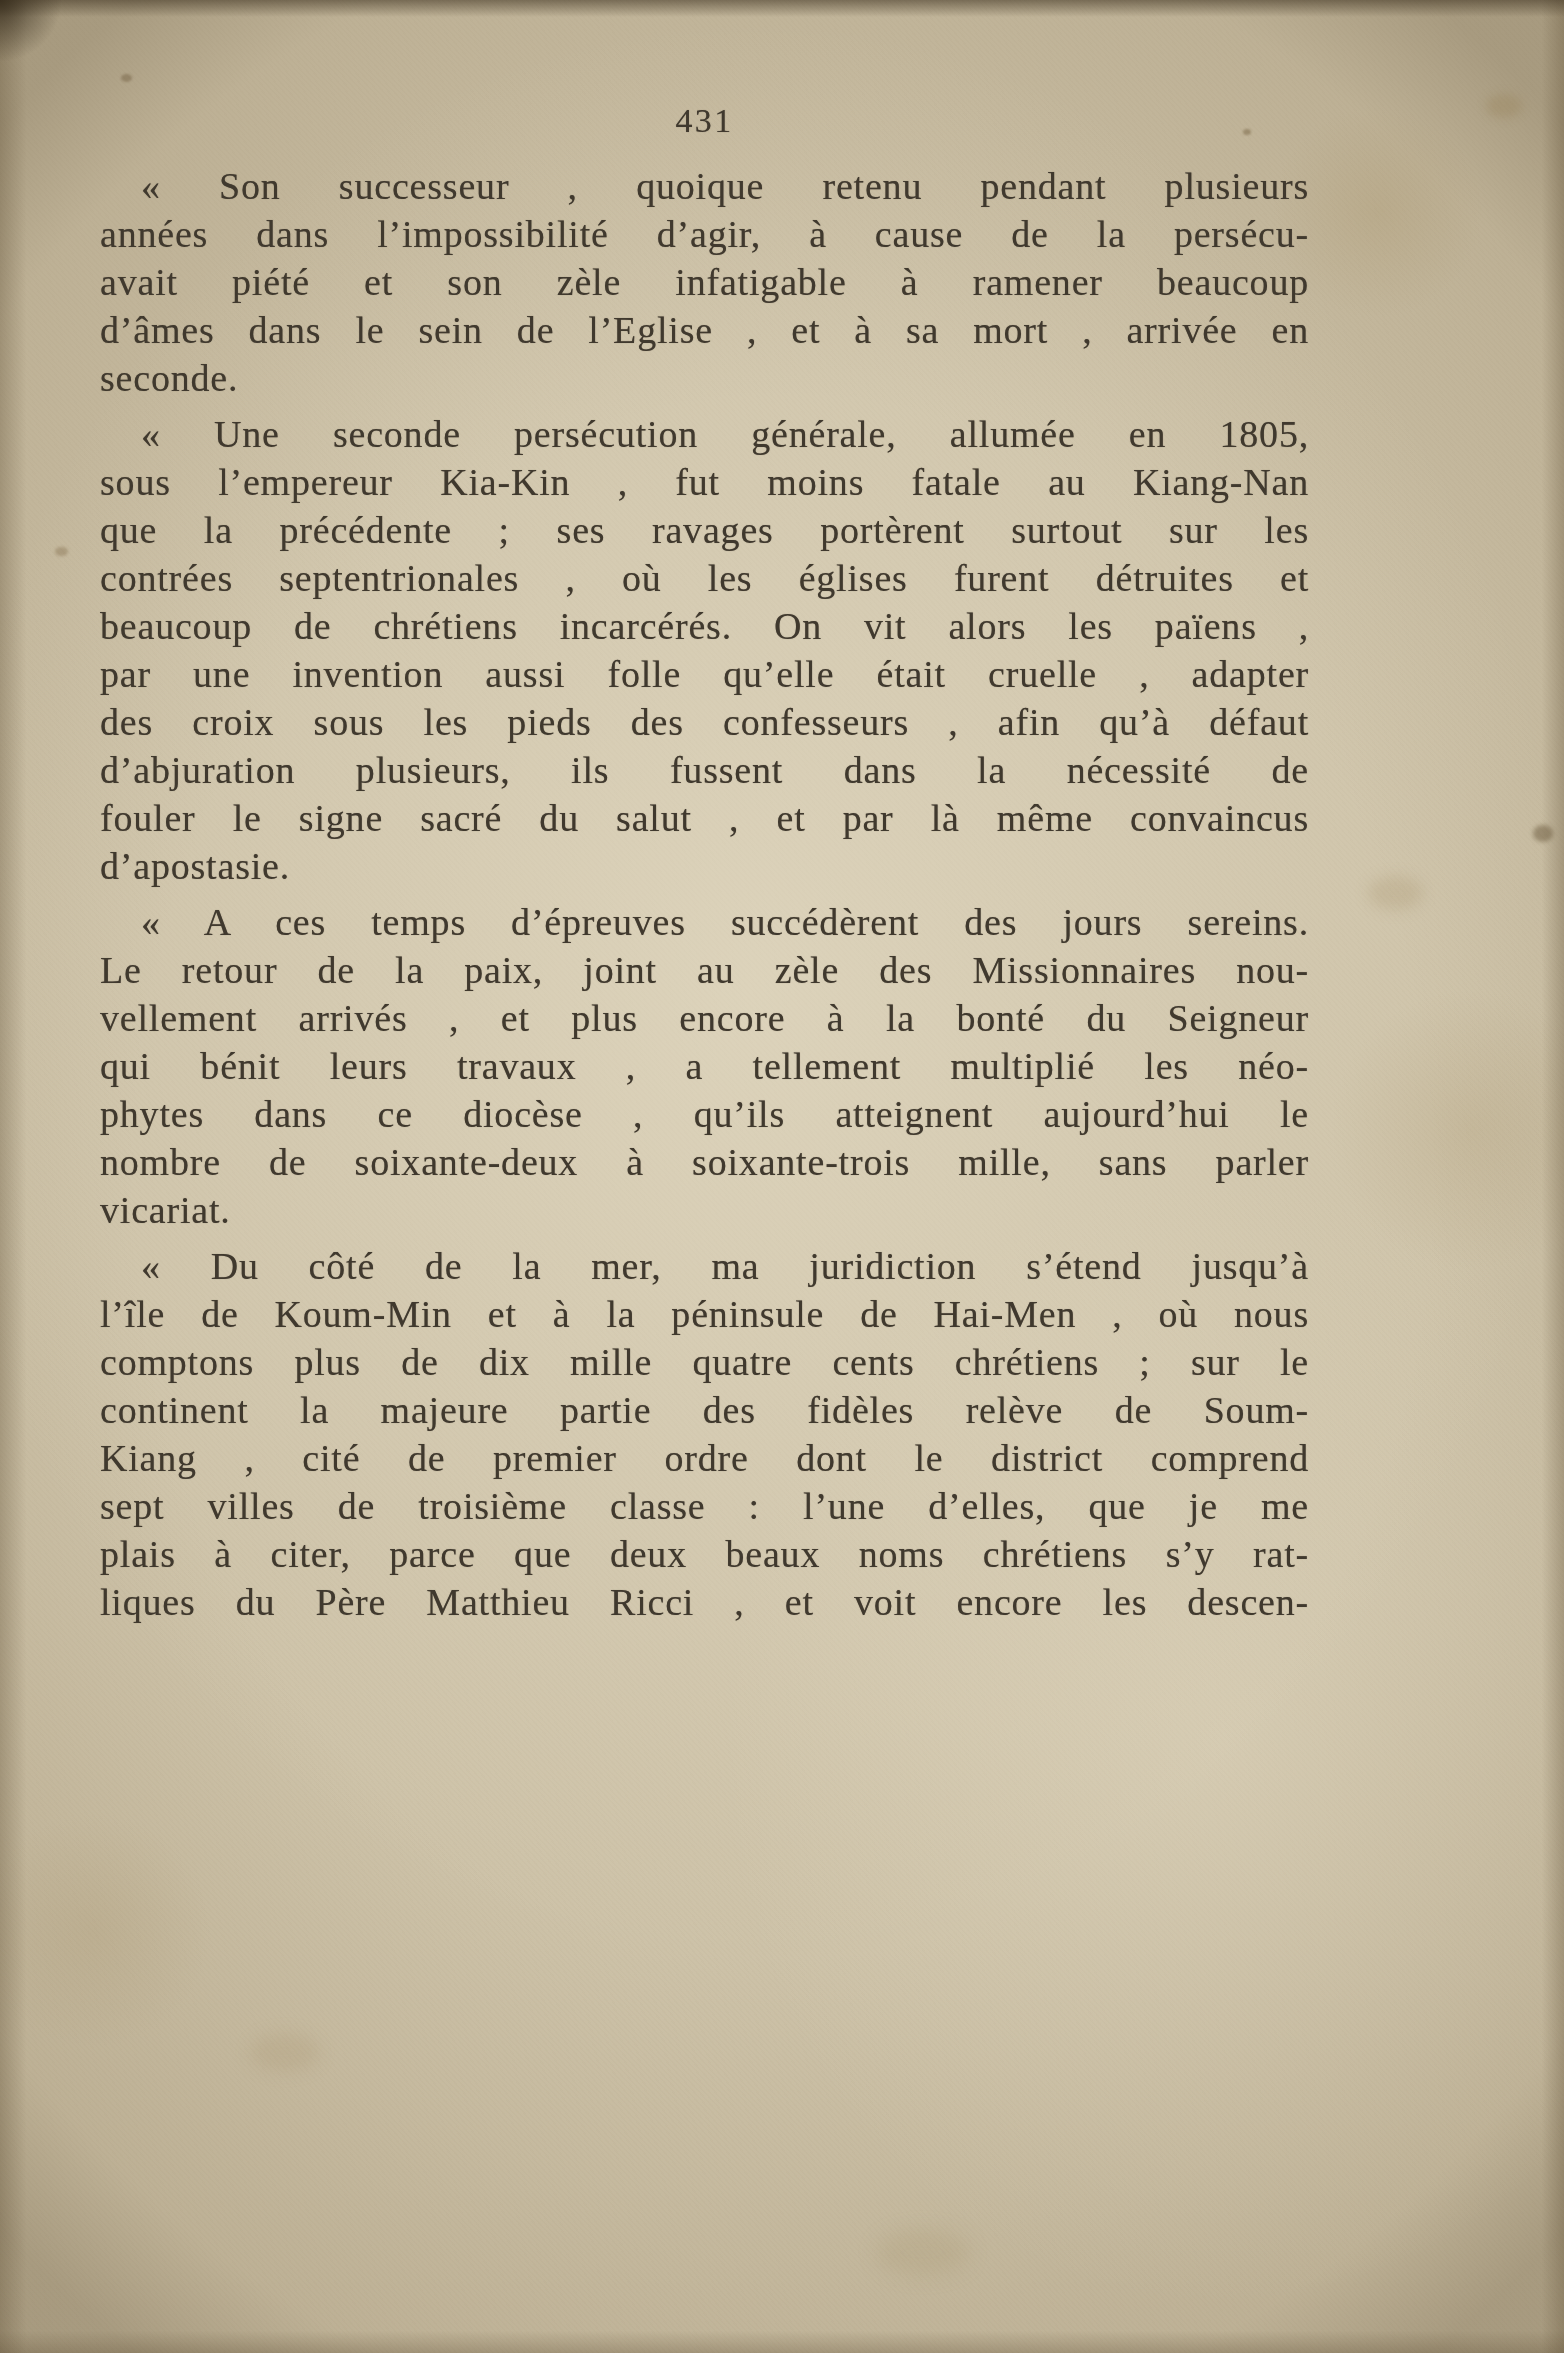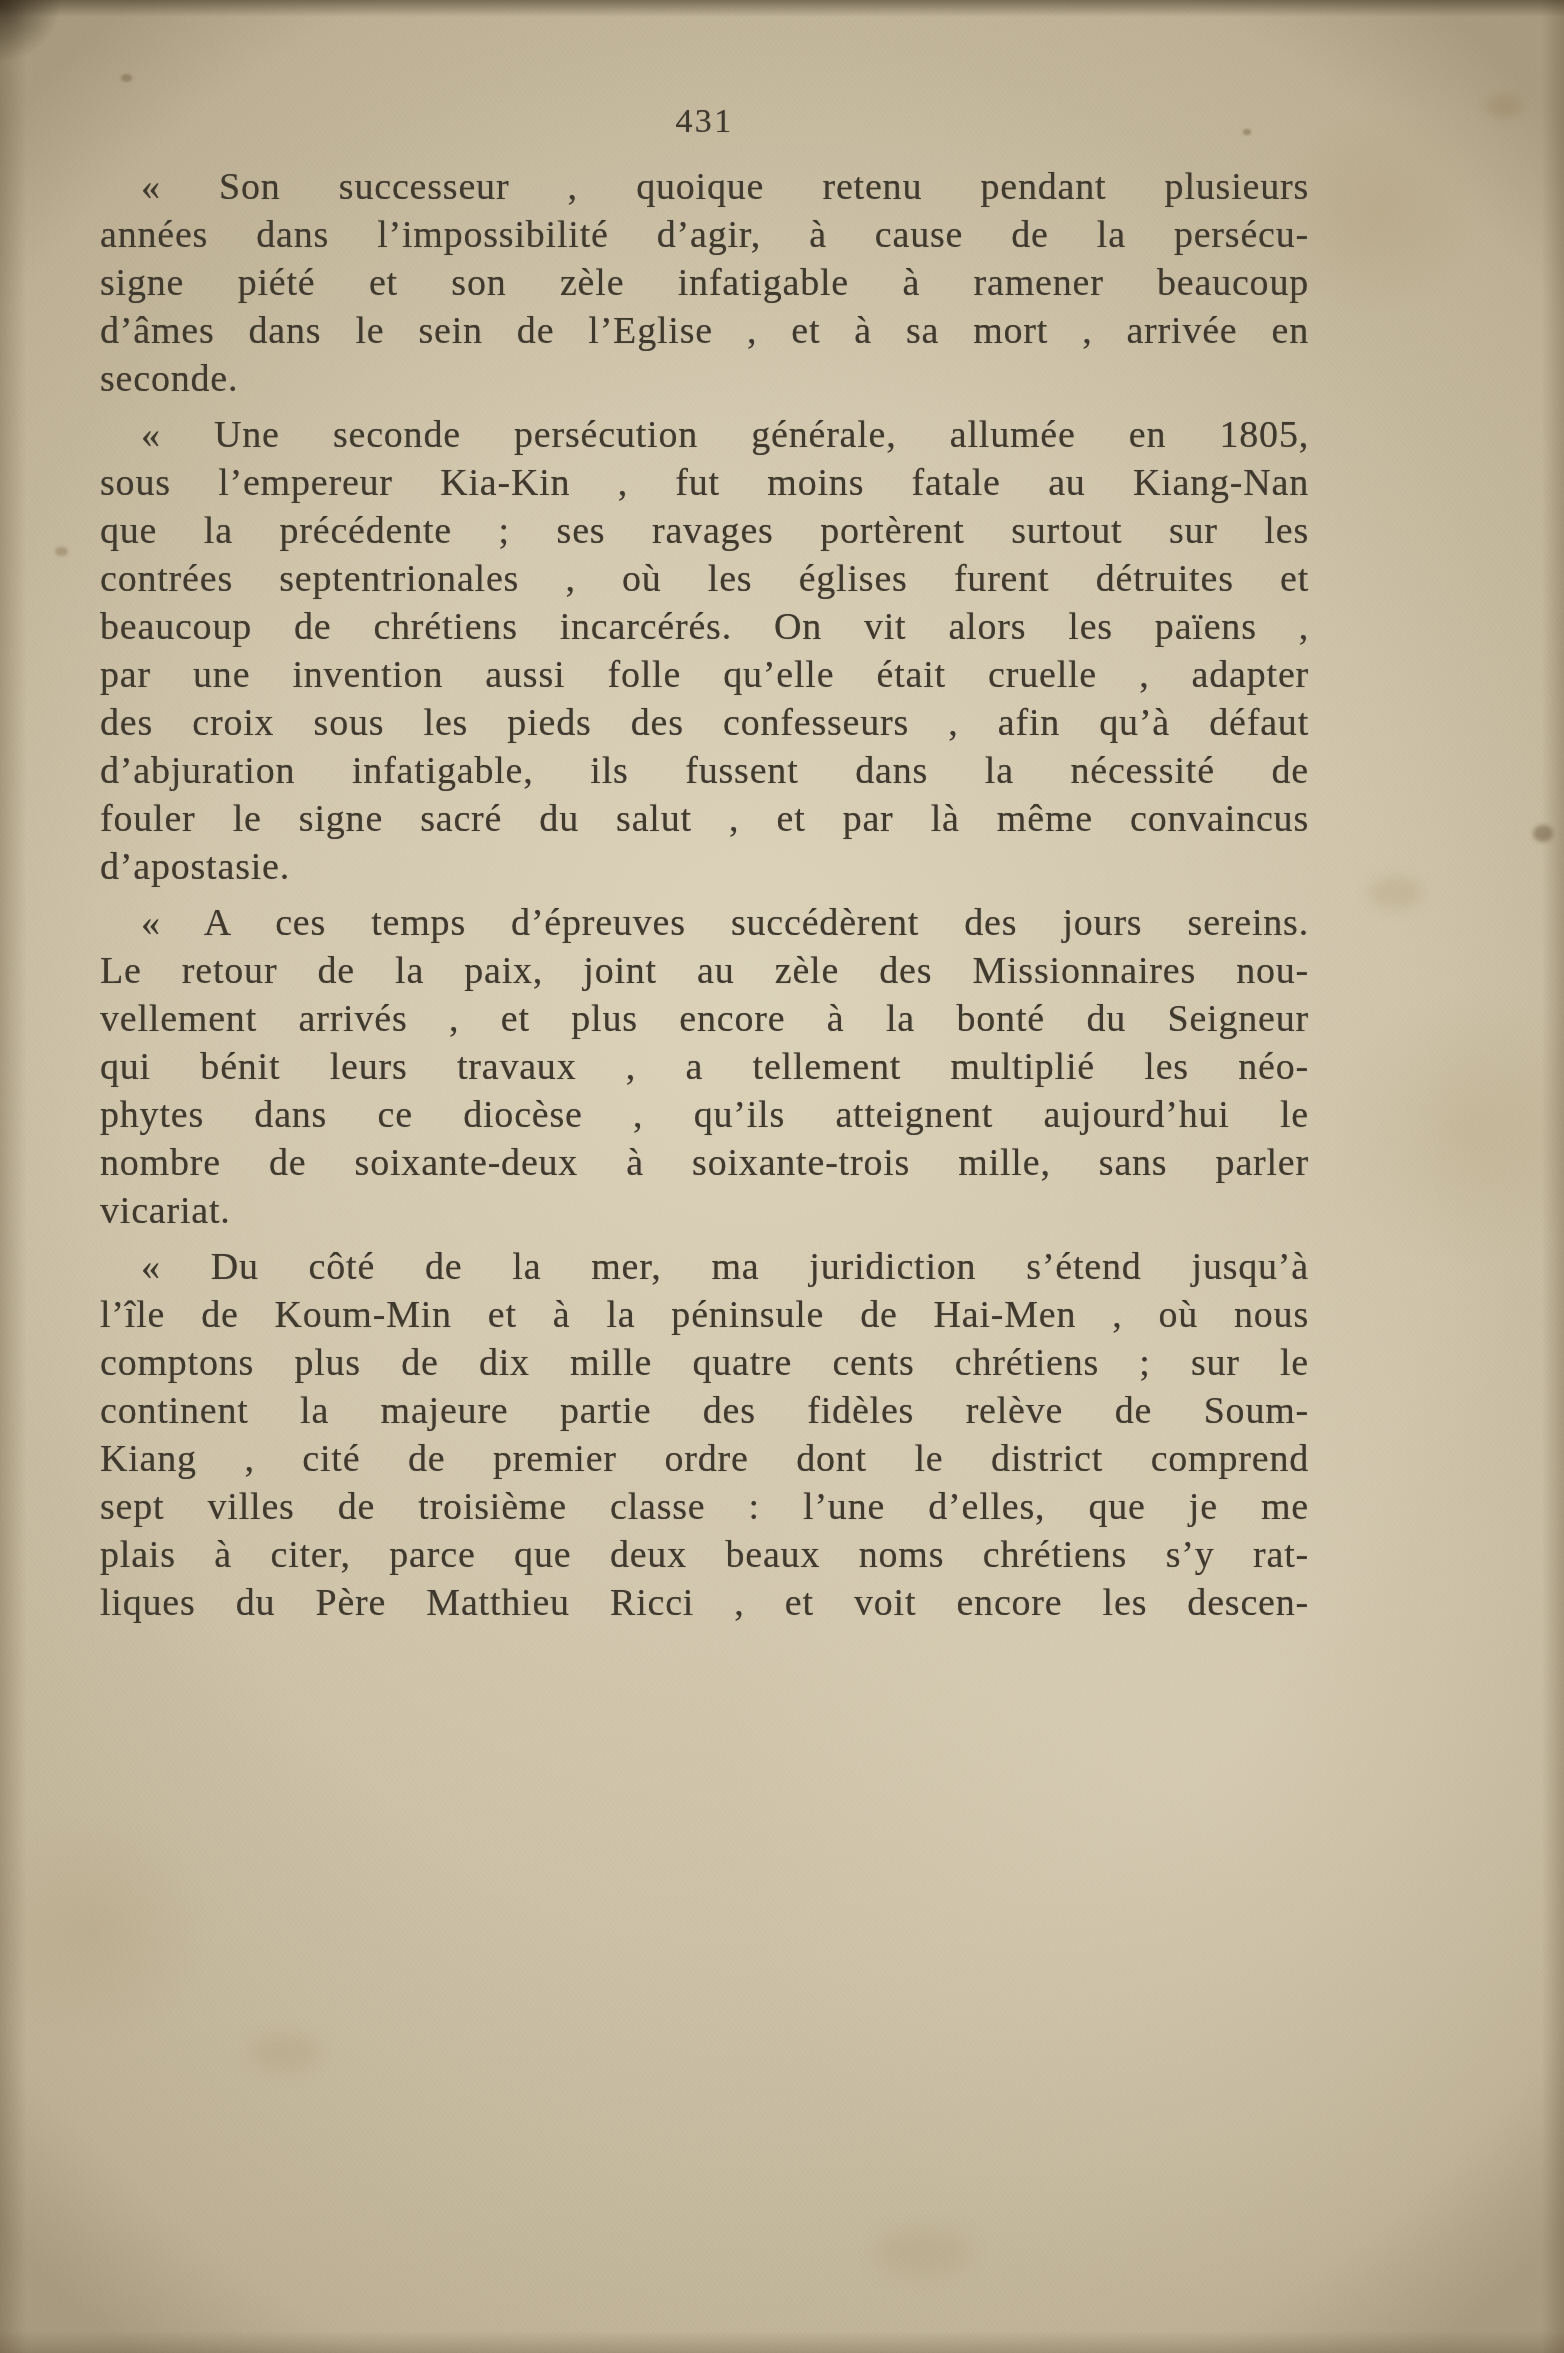--- a/index.html
+++ b/index.html
@@ -93,33 +93,33 @@
   <div class="stain s6"></div>
   <div class="stain s7"></div>
   <div class="stain s8"></div>
 
   <div class="page-number">431</div>
 
   <div class="text-block">
       <div class="paragraph">
         <div class="line first">« Son successeur , quoique retenu pendant plusieurs</div>
         <div class="line">années dans l’impossibilité d’agir, à cause de la persécu-</div>
-        <div class="line">signe piété et son zèle infatigable à ramener beaucoup</div>
+        <div class="line">avait piété et son zèle infatigable à ramener beaucoup</div>
         <div class="line">d’âmes dans le sein de l’Eglise , et à sa mort , arrivée en</div>
         <div class="line last">seconde.</div>
       </div>
       <div class="paragraph">
         <div class="line first">« Une seconde persécution générale, allumée en 1805,</div>
         <div class="line">sous l’empereur Kia-Kin , fut moins fatale au Kiang-Nan</div>
         <div class="line">que la précédente ; ses ravages portèrent surtout sur les</div>
         <div class="line">contrées septentrionales , où les églises furent détruites et</div>
         <div class="line">beaucoup de chrétiens incarcérés. On vit alors les païens ,</div>
         <div class="line">par une invention aussi folle qu’elle était cruelle , adapter</div>
         <div class="line">des croix sous les pieds des confesseurs , afin qu’à défaut</div>
-        <div class="line">d’abjuration infatigable, ils fussent dans la nécessité de</div>
+        <div class="line">d’abjuration plusieurs, ils fussent dans la nécessité de</div>
         <div class="line">fouler le signe sacré du salut , et par là même convaincus</div>
         <div class="line last">d’apostasie.</div>
       </div>
       <div class="paragraph">
         <div class="line first">« A ces temps d’épreuves succédèrent des jours sereins.</div>
         <div class="line">Le retour de la paix, joint au zèle des Missionnaires nou-</div>
         <div class="line">vellement arrivés , et plus encore à la bonté du Seigneur</div>
         <div class="line">qui bénit leurs travaux , a tellement multiplié les néo-</div>
         <div class="line">phytes dans ce diocèse , qu’ils atteignent aujourd’hui le</div>
         <div class="line">nombre de soixante-deux à soixante-trois mille, sans parler</div>

